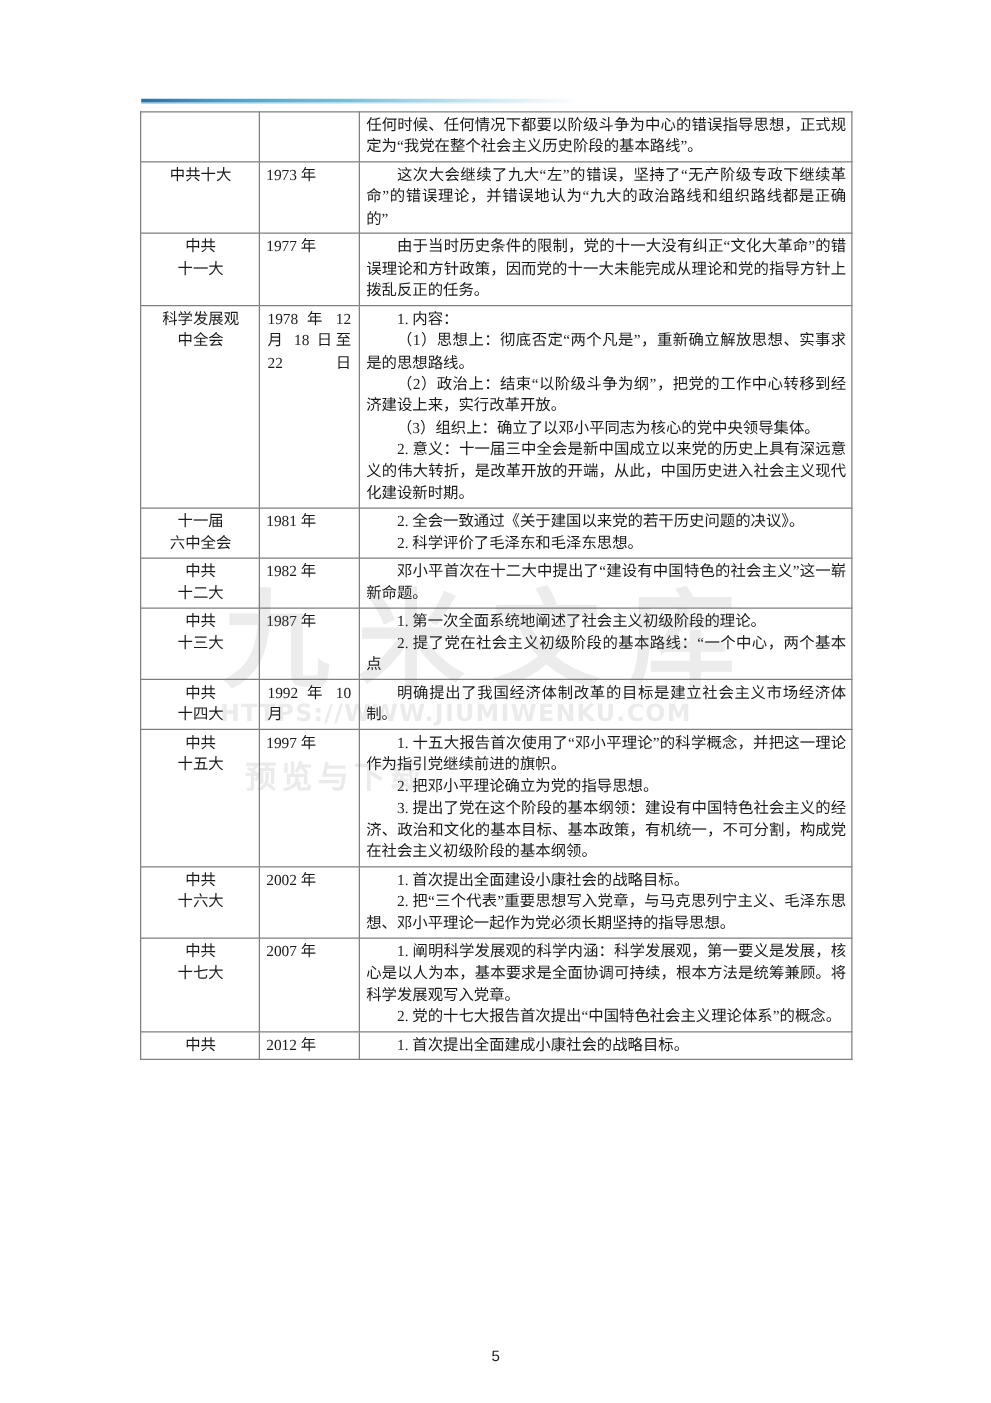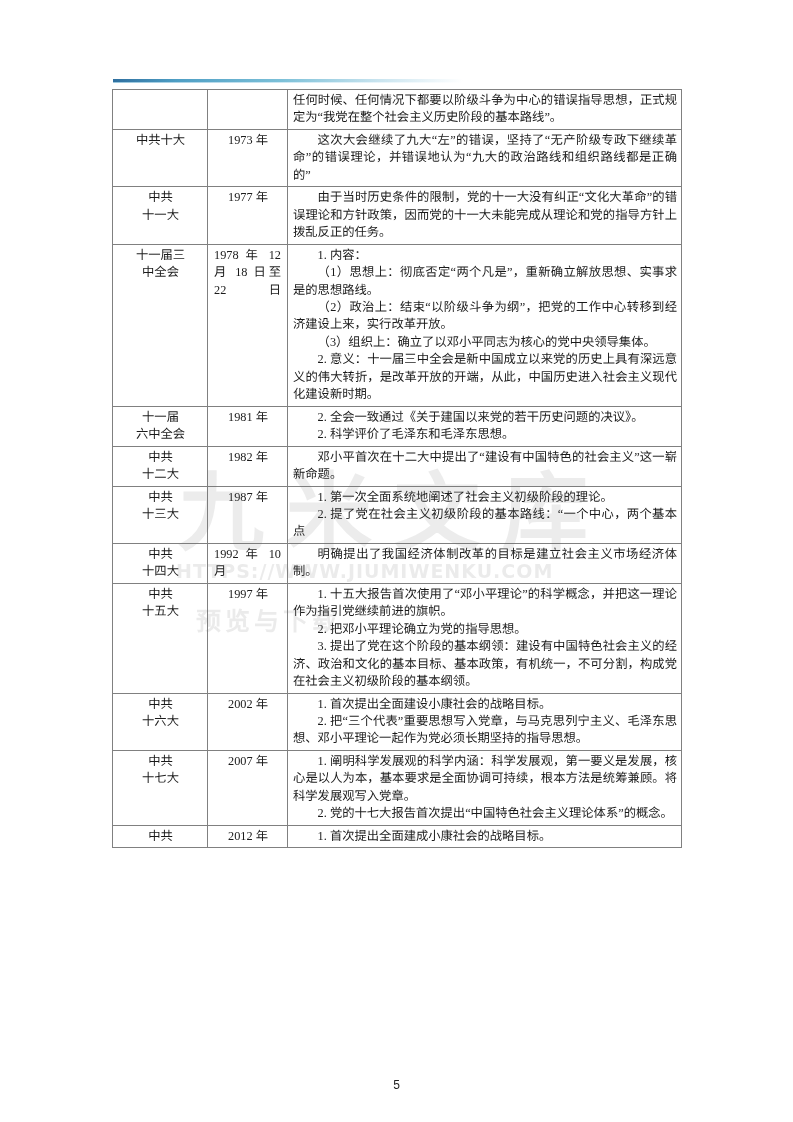--- a/index.html
+++ b/index.html
@@ -123,21 +123,21 @@
     color: #1a1a1a;
     background: transparent;
   }
   td.c-name {
     width: 85px;
     text-align: center;
     white-space: normal;
   }
   td.c-date {
     width: 70px;
-    text-align: center;
+    text-align: left;
   }
   td.c-date.justify {
     text-align: justify;
     text-align-last: justify;
     padding-left: 6px;
     padding-right: 6px;
     margin-left: 20px;
   }
   td.c-body {
     width: 384px;
@@ -206,21 +206,21 @@
               <span class="nm-line">中共</span>
               <span class="nm-line">十一大</span>
             </td>
             <td class="c-date">1977 年</td>
             <td class="c-body">
               <p>由于当时历史条件的限制，党的十一大没有纠正“文化大革命”的错误理论和方针政策，因而党的十一大未能完成从理论和党的指导方针上拨乱反正的任务。</p>
             </td>
           </tr>
           <tr>
             <td class="c-name">
-              <span class="nm-line">十一届三</span>
+              <span class="nm-line">科学发展观</span>
               <span class="nm-line">中全会</span>
             </td>
             <td class="c-date justify">1978 年 12 月 18 日至 22 日</td>
             <td class="c-body">
               <p>1. 内容：</p>
               <p>（1）思想上：彻底否定“两个凡是”，重新确立解放思想、实事求是的思想路线。</p>
               <p>（2）政治上：结束“以阶级斗争为纲”，把党的工作中心转移到经济建设上来，实行改革开放。</p>
               <p>（3）组织上：确立了以邓小平同志为核心的党中央领导集体。</p>
               <p>2. 意义：十一届三中全会是新中国成立以来党的历史上具有深远意义的伟大转折，是改革开放的开端，从此，中国历史进入社会主义现代化建设新时期。</p>
             </td>

